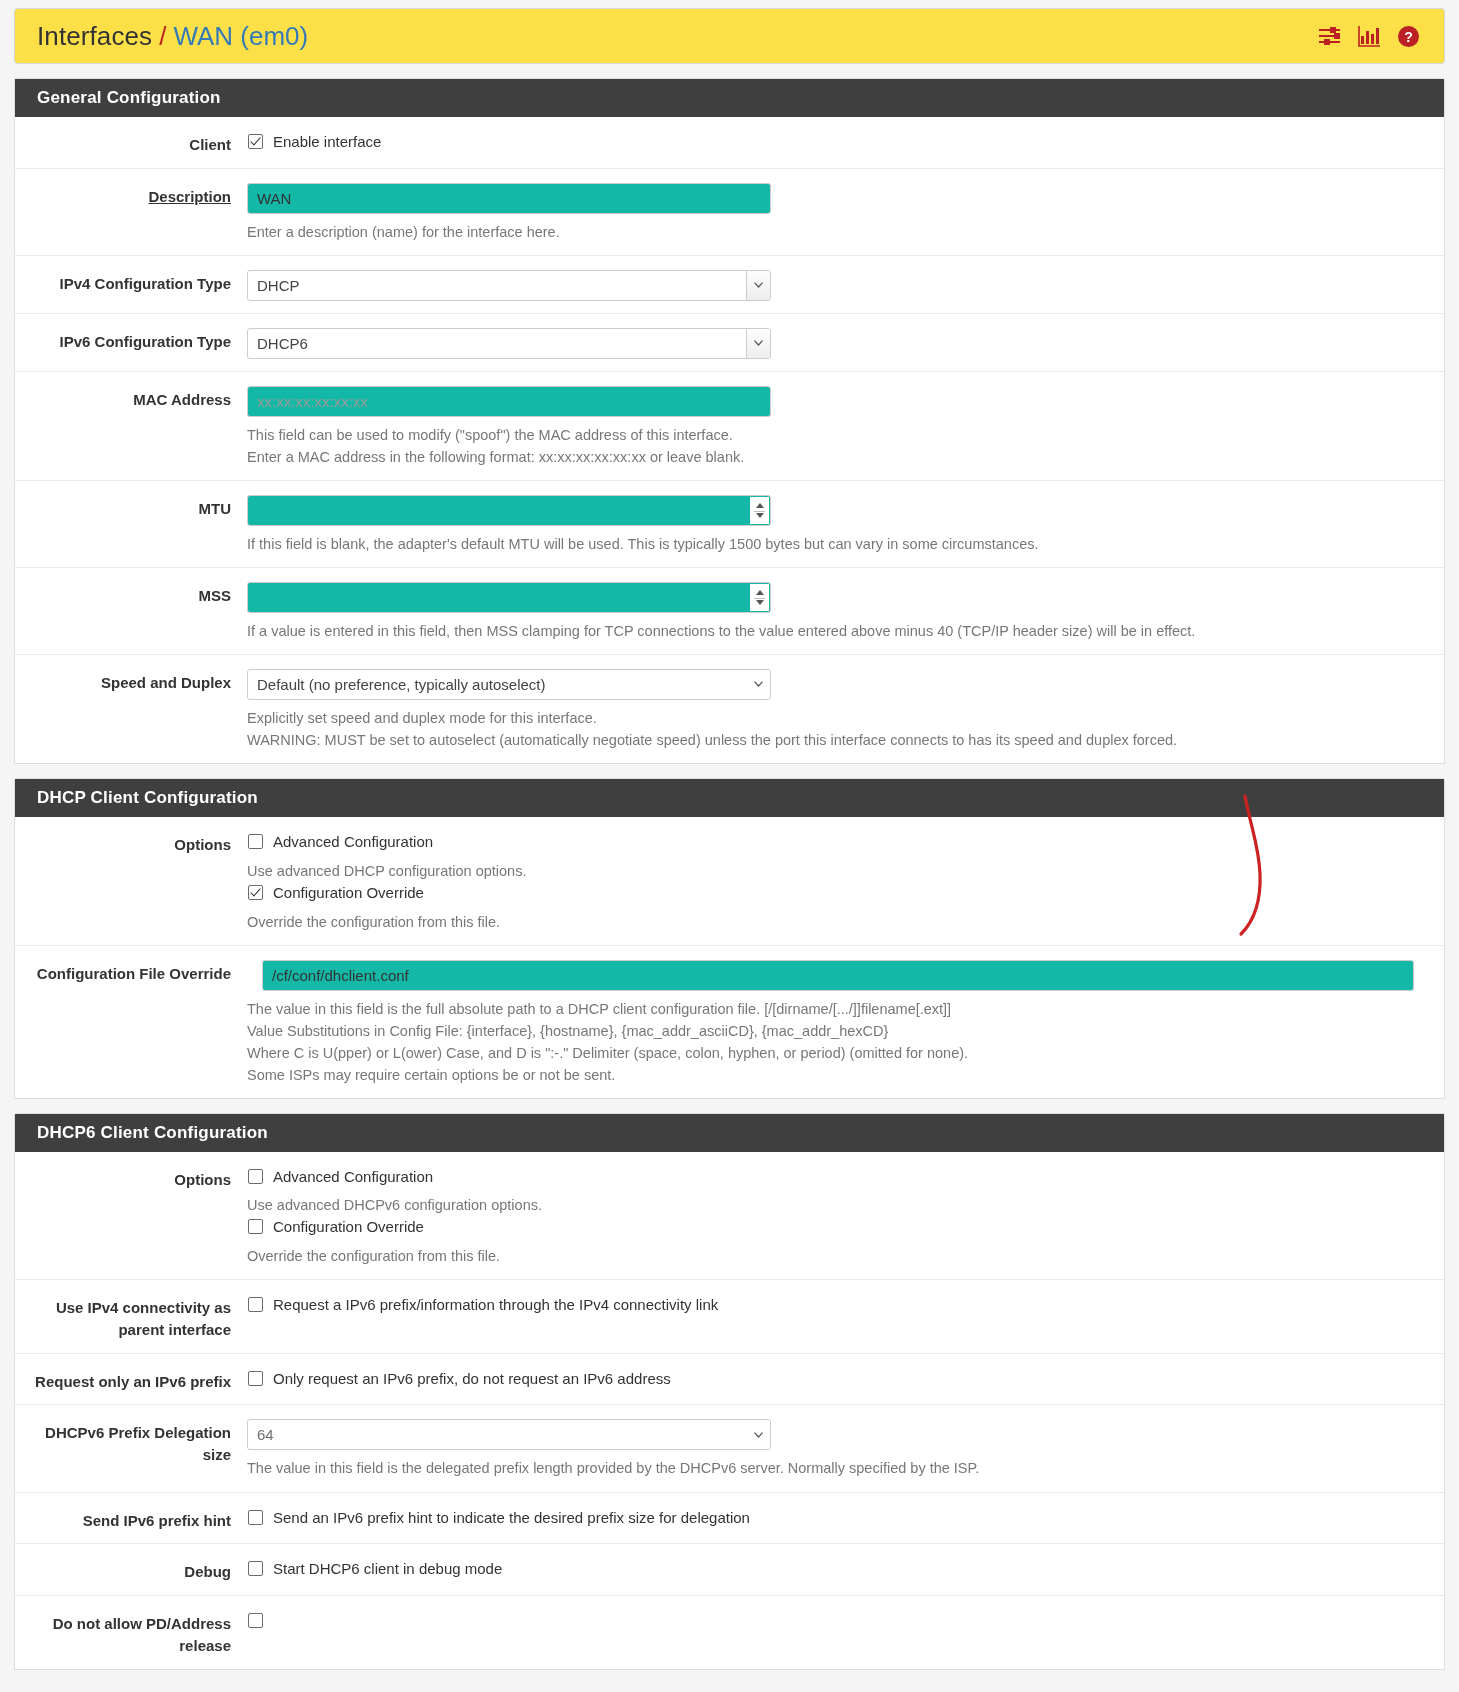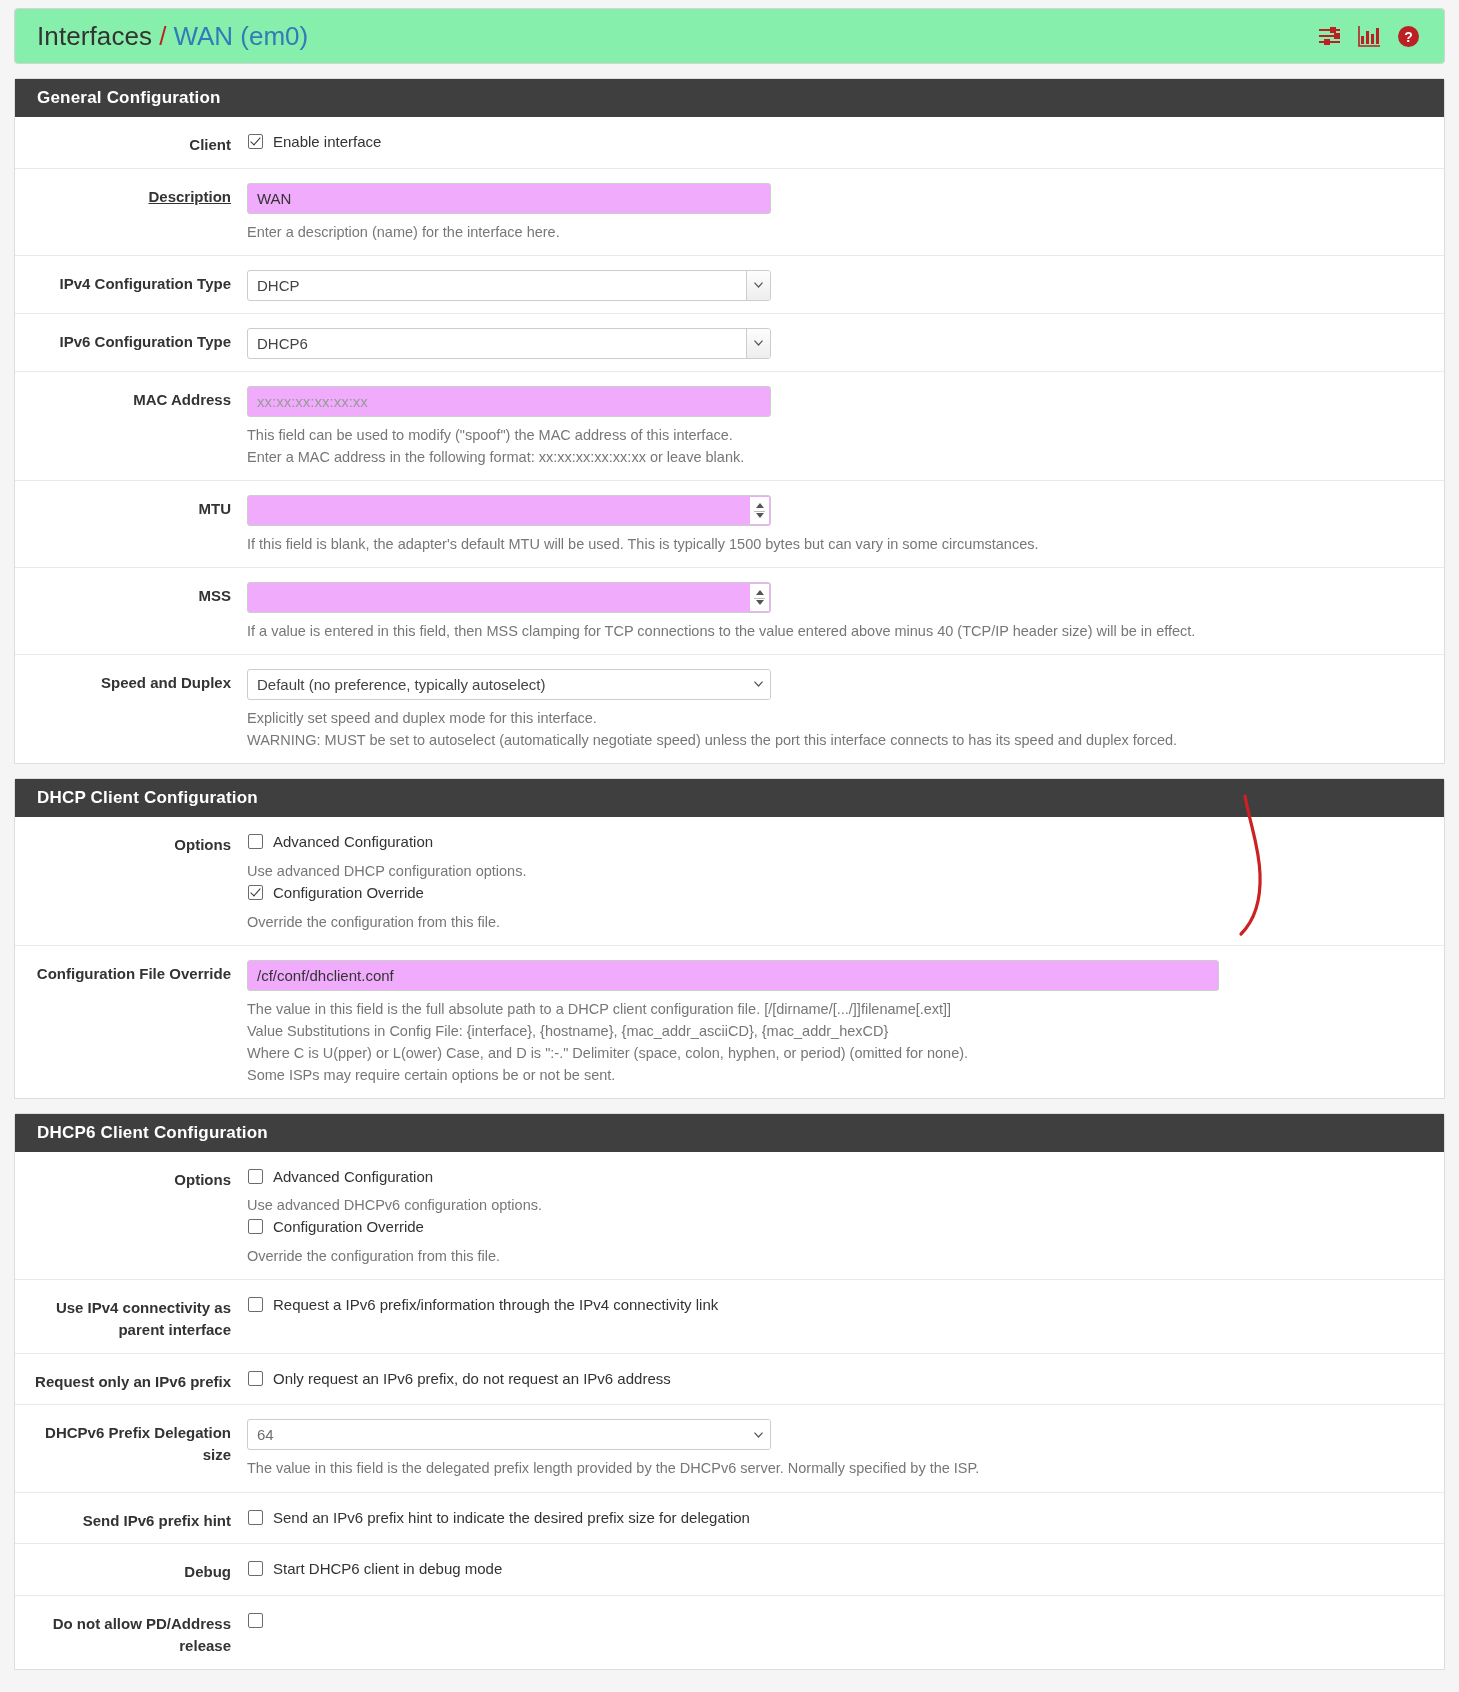--- a/index.html
+++ b/index.html
@@ -9,21 +9,21 @@
     font-family: "Liberation Sans", sans-serif;
     font-size: 15px;
     color: #333;
   }
   .page { width: 1459px; min-height: 1692px; position: relative; background: #f5f5f5; }
 
   
   .breadcrumb-bar {
     margin: 8px 14px 0 14px;
     height: 56px;
-    background: #86efac;
+    background: #fde047;
     border: 1px solid #d4d4d4;
     border-radius: 4px;
     display: flex;
     align-items: center;
     padding: 0 18px 0 22px;
   }
   .crumb-text { font-size: 26px; color: #333; font-weight: 400; letter-spacing: .1px; }
   .crumb-sep { color: #bb2124; font-size: 26px; margin: 0 7px; }
   .crumb-link { color: #337ab7; font-size: 26px; }
   .crumb-spacer { flex: 1; }
@@ -55,30 +55,30 @@
   .fld { flex: 1; padding-right: 20px; min-width: 0; }
 
   .help { color: #777; font-size: 14.5px; line-height: 1.52; margin-top: 7px; }
   .help div { margin: 0; }
 
   input.text, .selectbox {
     display: block;
     height: 31px;
     border: 1px solid #ccc;
     border-radius: 3px;
-    background: #f0abfc;
+    background: #14b8a6;
     font-family: "Liberation Sans", sans-serif;
     font-size: 15px;
     color: #333;
     padding: 0 9px;
     outline: none;
   }
   input.text::placeholder { color: #999; }
   input.w-med { width: 524px; }
-  input.w-wide { width: 972px; }
+  input.w-wide { width: 1152px; margin-left: 15px; }
   input.w-num { width: 524px; padding-right: 26px; }
 
   .selwrap { position: relative; width: 524px; }
   .selectbox {
     width: 100%;
     line-height: 29px;
     color: #444;
     background: #fff;
     padding-right: 39px;
     white-space: nowrap; overflow: hidden; text-overflow: ellipsis;

